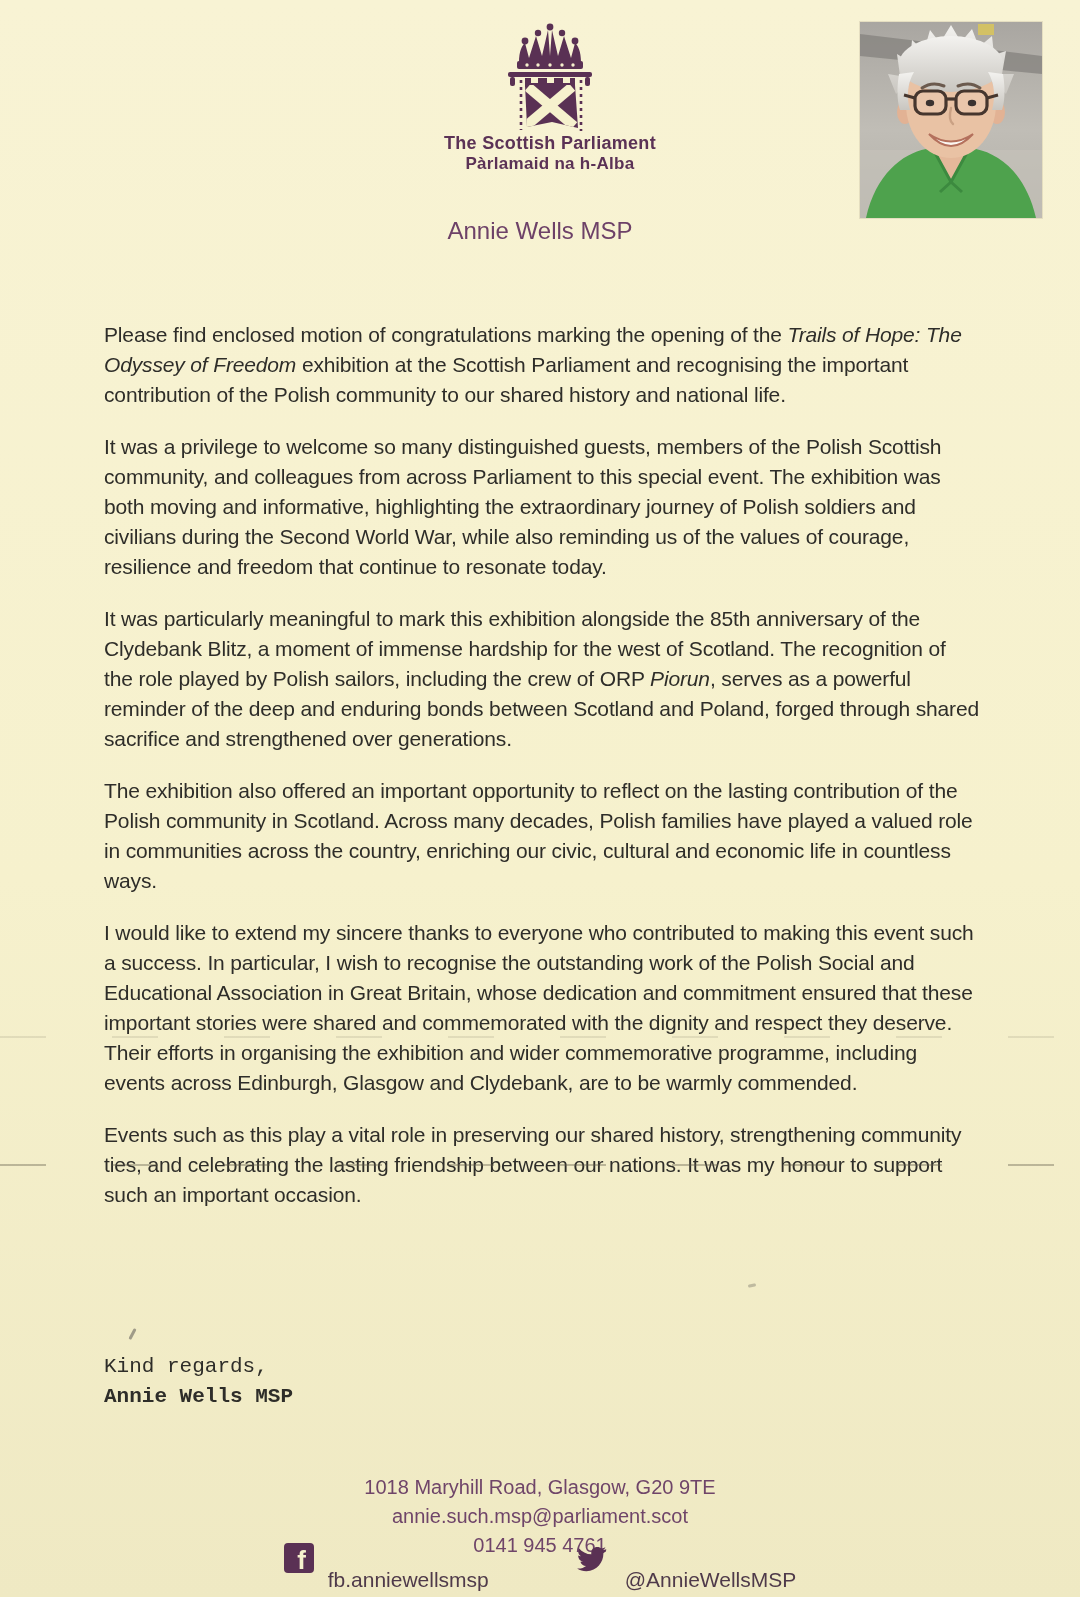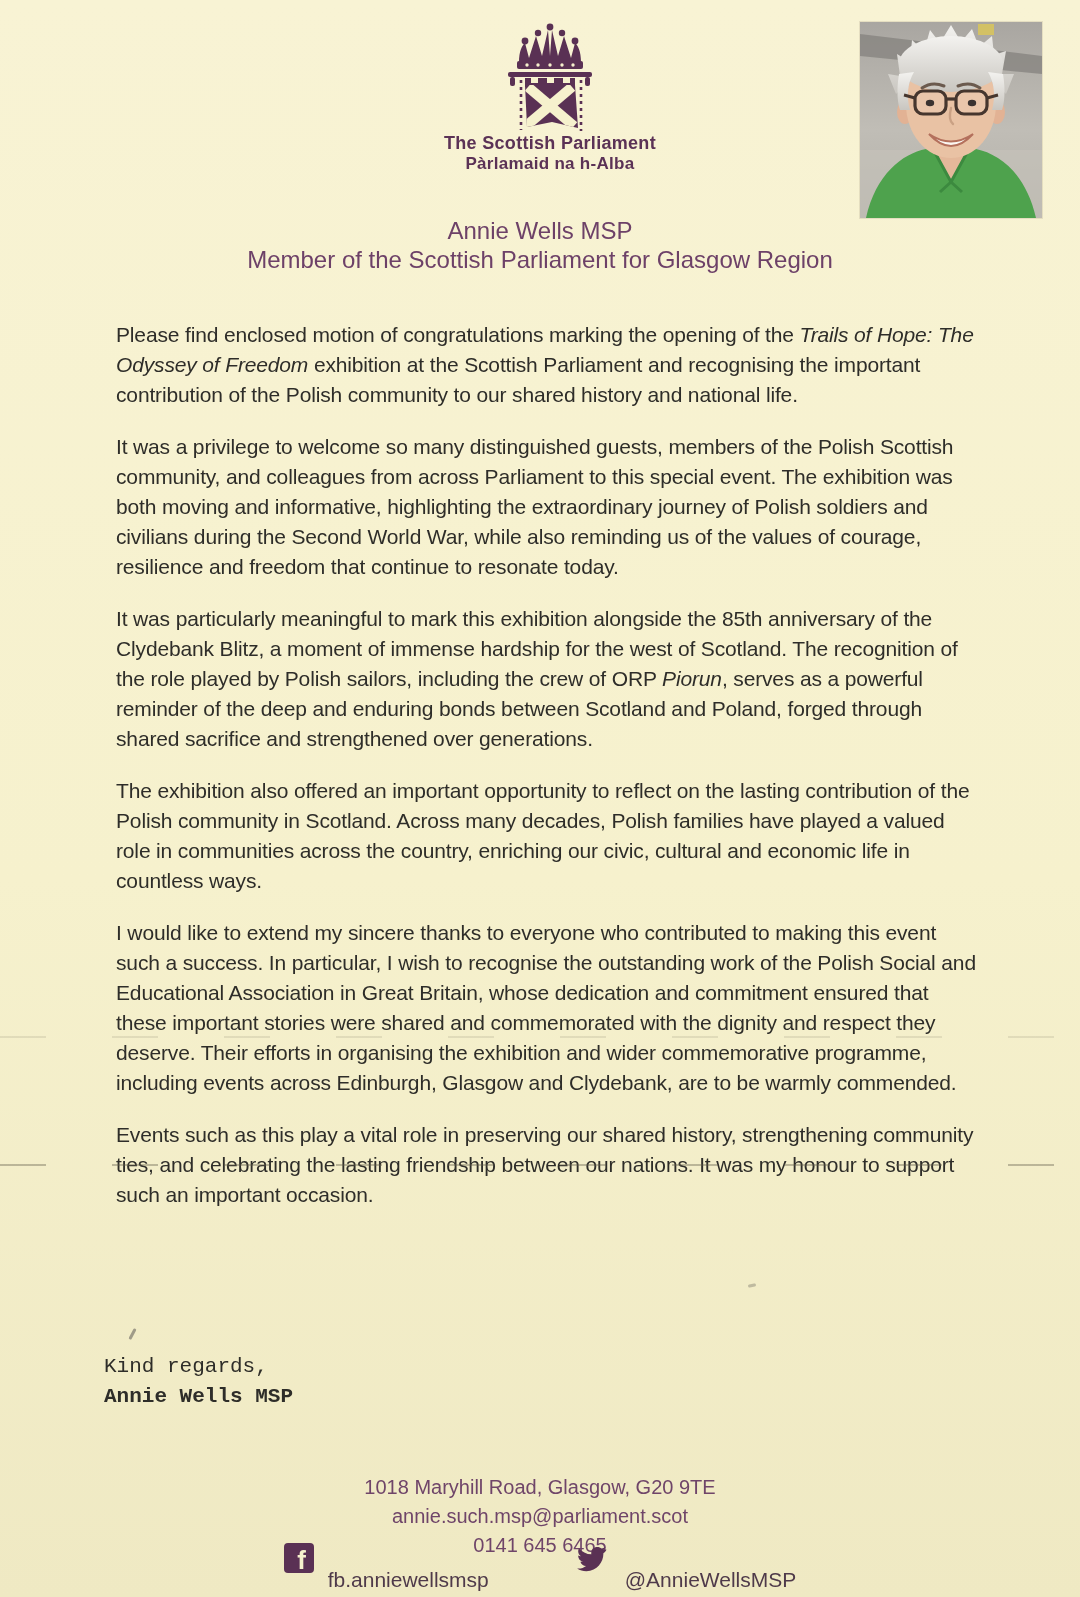--- a/index.html
+++ b/index.html
@@ -15,21 +15,21 @@
   .logo-title{font-size:18px;line-height:22px;color:#5b3256;letter-spacing:.3px;font-weight:600;}
   .logo-subtitle{font-size:17px;line-height:20px;color:#5b3256;letter-spacing:.3px;font-weight:700;}
   
   .photo{position:absolute;left:860px;top:22px;width:182px;height:196px;box-shadow:0 0 0 1px rgba(120,110,90,.15);}
   
   .heading{position:absolute;left:0;top:216px;width:1080px;text-align:center;color:#6d4168;}
   .heading .name{font-size:24px;line-height:29px;}
   .heading .role{font-size:24px;line-height:29px;}
   
   .letter-body{position:absolute;left:104px;top:320px;width:876px;font-size:21px;line-height:30px;letter-spacing:-.15px;}
-  .letter-body p{margin:0 0 22px 12px;}
+  .letter-body p{margin:0 0 22px 0;}
   .letter-body em{font-style:italic;}
   
   .signature{position:absolute;left:104px;top:1352px;font-size:21px;line-height:30px;font-family:Liberation Mono, monospace;}
   .signature .sig-name{font-weight:bold;}
   
   .contact{position:absolute;left:0;top:1473px;width:1080px;text-align:center;color:#6f4569;font-size:20px;line-height:29px;}
   
   .social{position:absolute;left:0;top:1524px;width:1080px;display:flex;justify-content:center;gap:84px;align-items:center;}
   .social-item{display:flex;align-items:center;gap:14px;}
   .fb-badge{width:30px;height:30px;background:#5a3154;border-radius:4px;color:#f6f1cd;
@@ -149,21 +149,20 @@
     <ellipse cx="70" cy="81" rx="4.2" ry="3.2" fill="#3a3230"></ellipse>
     <ellipse cx="112" cy="81" rx="4.2" ry="3.2" fill="#3a3230"></ellipse>
 
     <path d="M91,86 Q88,98 93,102" fill="none" stroke="#caa184" stroke-width="2.4" stroke-linecap="round"></path>
 
     <path d="M69,112 Q91,127 113,112 Q91,136 69,112 Z" fill="#fbf7f2" stroke="#b4705c" stroke-width="2"></path>
   </svg>
 
   <div class="heading">
     <div class="name">Annie Wells MSP</div>
-    <div class="role">Member of the Scottish Parliament for Glasgow Region</div>
   </div>
 
   <div class="letter-body">
       <p><span>Please find enclosed motion of congratulations marking the opening of the </span><em>Trails of Hope: The Odyssey of Freedom</em><span> exhibition at the Scottish Parliament and recognising the important contribution of the Polish community to our shared history and national life.</span></p>
       <p><span>It was a privilege to welcome so many distinguished guests, members of the Polish Scottish community, and colleagues from across Parliament to this special event. The exhibition was both moving and informative, highlighting the extraordinary journey of Polish soldiers and civilians during the Second World War, while also reminding us of the values of courage, resilience and freedom that continue to resonate today.</span></p>
       <p><span>It was particularly meaningful to mark this exhibition alongside the 85th anniversary of the Clydebank Blitz, a moment of immense hardship for the west of Scotland. The recognition of the role played by Polish sailors, including the crew of ORP </span><em>Piorun</em><span>, serves as a powerful reminder of the deep and enduring bonds between Scotland and Poland, forged through shared sacrifice and strengthened over generations.</span></p>
       <p><span>The exhibition also offered an important opportunity to reflect on the lasting contribution of the Polish community in Scotland. Across many decades, Polish families have played a valued role in communities across the country, enriching our civic, cultural and economic life in countless ways.</span></p>
       <p><span>I would like to extend my sincere thanks to everyone who contributed to making this event such a success. In particular, I wish to recognise the outstanding work of the Polish Social and Educational Association in Great Britain, whose dedication and commitment ensured that these important stories were shared and commemorated with the dignity and respect they deserve. Their efforts in organising the exhibition and wider commemorative programme, including events across Edinburgh, Glasgow and Clydebank, are to be warmly commended.</span></p>
       <p><span>Events such as this play a vital role in preserving our shared history, strengthening community ties, and celebrating the lasting friendship between our nations. It was my honour to support such an important occasion.</span></p>
     </div>
@@ -174,21 +173,21 @@
   <div class="pen-mark mark-b"></div>
 
   <div class="signature">
     <div>Kind regards,</div>
     <div class="sig-name">Annie Wells MSP</div>
   </div>
 
   <div class="contact">
     <div>1018 Maryhill Road, Glasgow, G20 9TE</div>
     <div>annie.such.msp@parliament.scot</div>
-    <div>0141 645 6465</div>
+    <div>0141 945 4761</div>
   </div>
 
   <div class="social">
     <div class="social-item">
       <div class="fb-badge"><span>f</span></div>
       <div class="social-label">fb.anniewellsmsp</div>
     </div>
     <div class="social-item">
       <svg width="38" height="31" viewBox="0 0 24 24" aria-hidden="true">
         <path fill="#5a3154" d="M23 4.9c-.8.4-1.7.6-2.6.8.9-.6 1.6-1.5 2-2.5-.9.5-1.9.9-2.9 1.1C18.6 3.4 17.4 3 16.1 3c-2.6 0-4.7 2.1-4.7 4.7 0 .4 0 .7.1 1.1C7.6 8.6 4.2 6.8 1.9 4c-.4.7-.6 1.5-.6 2.4 0 1.6.8 3.1 2.1 3.9-.8 0-1.5-.2-2.1-.6v.1c0 2.3 1.6 4.2 3.8 4.6-.4.1-.8.2-1.2.2-.3 0-.6 0-.9-.1.6 1.9 2.3 3.2 4.4 3.3-1.6 1.3-3.6 2-5.8 2-.4 0-.7 0-1.1-.1 2.1 1.3 4.5 2.1 7.1 2.1 8.5 0 13.2-7.1 13.2-13.2v-.6c.9-.7 1.7-1.5 2.2-2.4z"></path>

